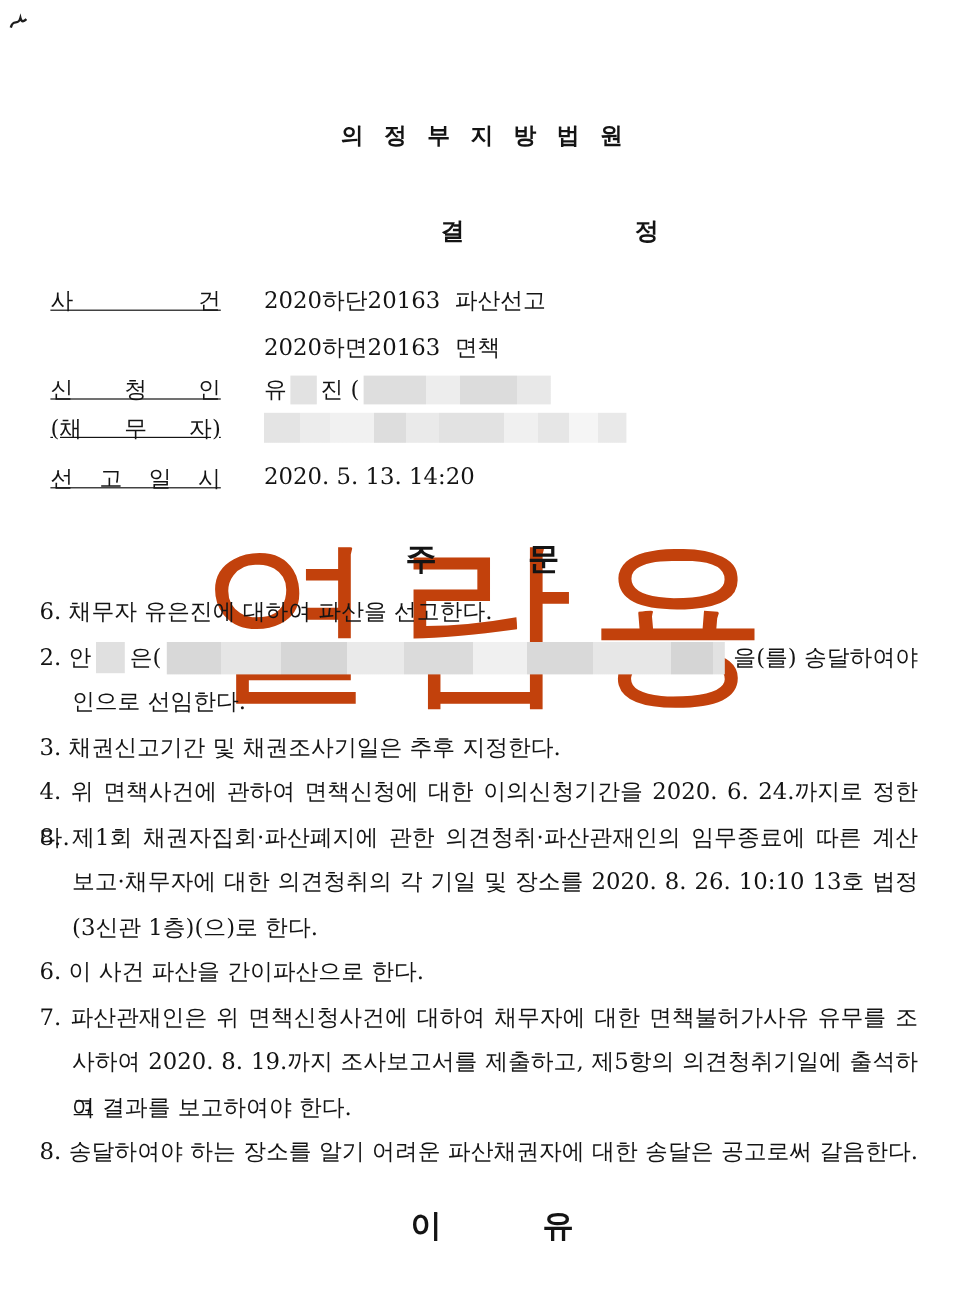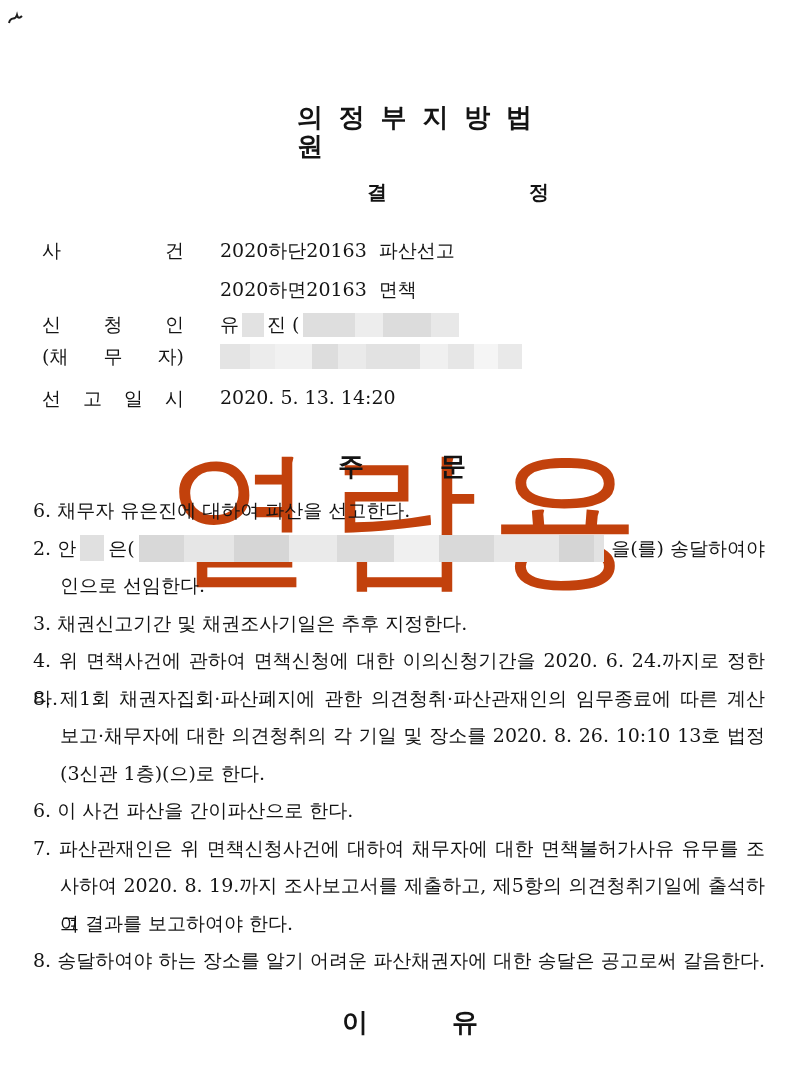--- a/index.html
+++ b/index.html
@@ -20,22 +20,22 @@
     user-select:none;
   }
   
   .pen-mark{position:absolute;left:6px;top:10px;z-index:2;}
   
   .gothic{
     font-family:"DejaVu Sans","Liberation Sans",sans-serif;
     font-weight:bold;
   }
   .court-title{
-    position:absolute;top:103px;left:297px;width:235px;
-    font-size:26px;line-height:1.1;
+    position:absolute;top:103px;left:284px;width:235px;
+    font-size:19px;line-height:1.1;
     text-align:justify;text-align-last:justify;z-index:1;
   }
   .doc-title{
     position:absolute;top:181px;left:322px;width:182px;
     font-size:20px;line-height:1.1;
     text-align:justify;text-align-last:justify;z-index:1;margin-left:45px;
   }
   .jumun-title{
     position:absolute;top:452px;left:338px;width:128px;
     font-size:26px;line-height:1.1;
@@ -43,21 +43,21 @@
   }
   .iyu-title{
     position:absolute;top:1008px;left:342px;width:136px;
     font-size:26px;line-height:1.1;
     text-align:justify;text-align-last:justify;z-index:1;
   }
   
   .info-row{position:absolute;left:42px;height:26px;font-size:19px;z-index:1;}
   .info-label{
     display:inline-block;width:142px;vertical-align:top;
-    text-align:justify;text-align-last:justify;
+    text-align:justify;text-align-last:justify;text-decoration:underline;
   }
   .info-value{
     position:absolute;left:178px;top:0;white-space:pre;
   }
   .row-1{top:238px;} .row-2{top:277px;} .row-3{top:312px;}
   .row-4{top:344px;} .row-5{top:386px;}
   .value-flex{display:flex;align-items:center;white-space:pre;}
   
   .redact{display:inline-block;z-index:1;}
   .blk-small-a{width:22px;height:24px;background:#e2e2e2;margin:0 3px;}

